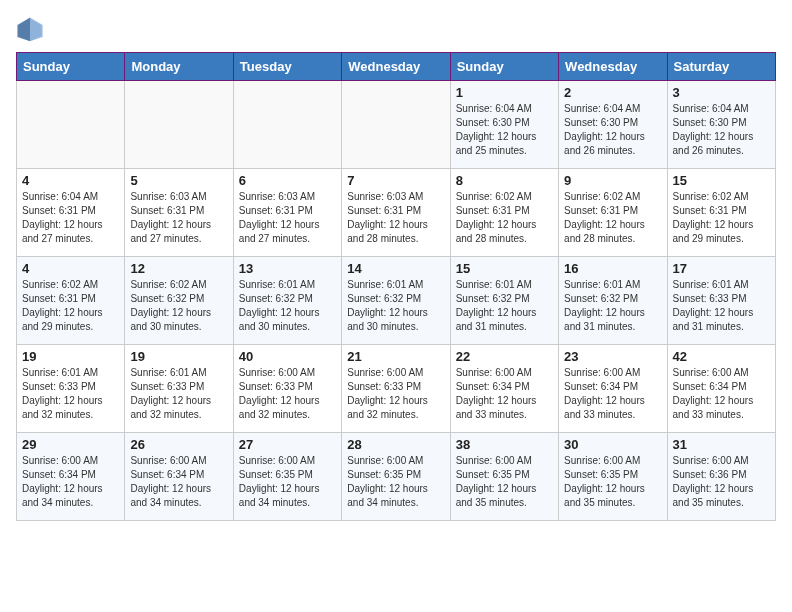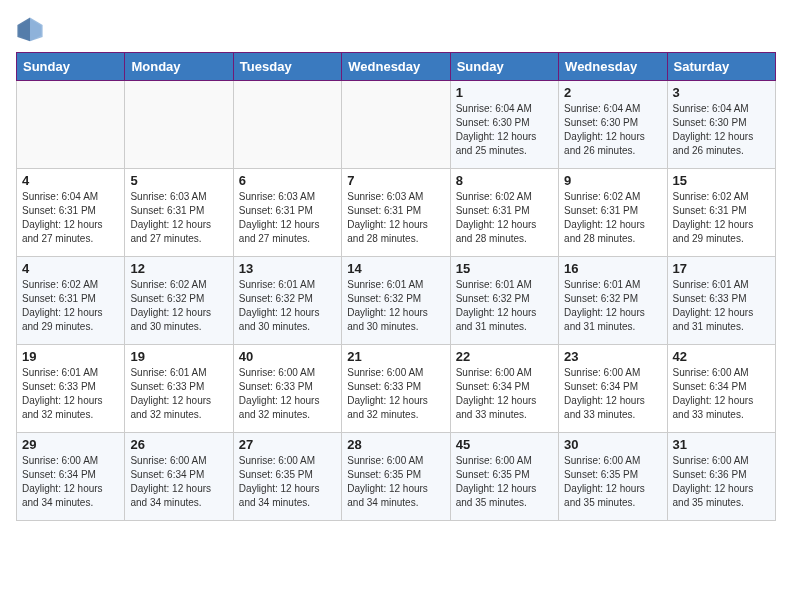--- a/index.html
+++ b/index.html
@@ -334,21 +334,21 @@
 and 34 minutes.</div>
         </td>
         <td>
           <span class="day-number">28</span>
           <div class="day-info" style="white-space: pre-line;">Sunrise: 6:00 AM
 Sunset: 6:35 PM
 Daylight: 12 hours
 and 34 minutes.</div>
         </td>
         <td>
-          <span class="day-number">45</span>
+          <span class="day-number">38</span>
           <div class="day-info" style="white-space: pre-line;">Sunrise: 6:00 AM
 Sunset: 6:35 PM
 Daylight: 12 hours
 and 35 minutes.</div>
         </td>
         <td>
           <span class="day-number">30</span>
           <div class="day-info" style="white-space: pre-line;">Sunrise: 6:00 AM
 Sunset: 6:35 PM
 Daylight: 12 hours

